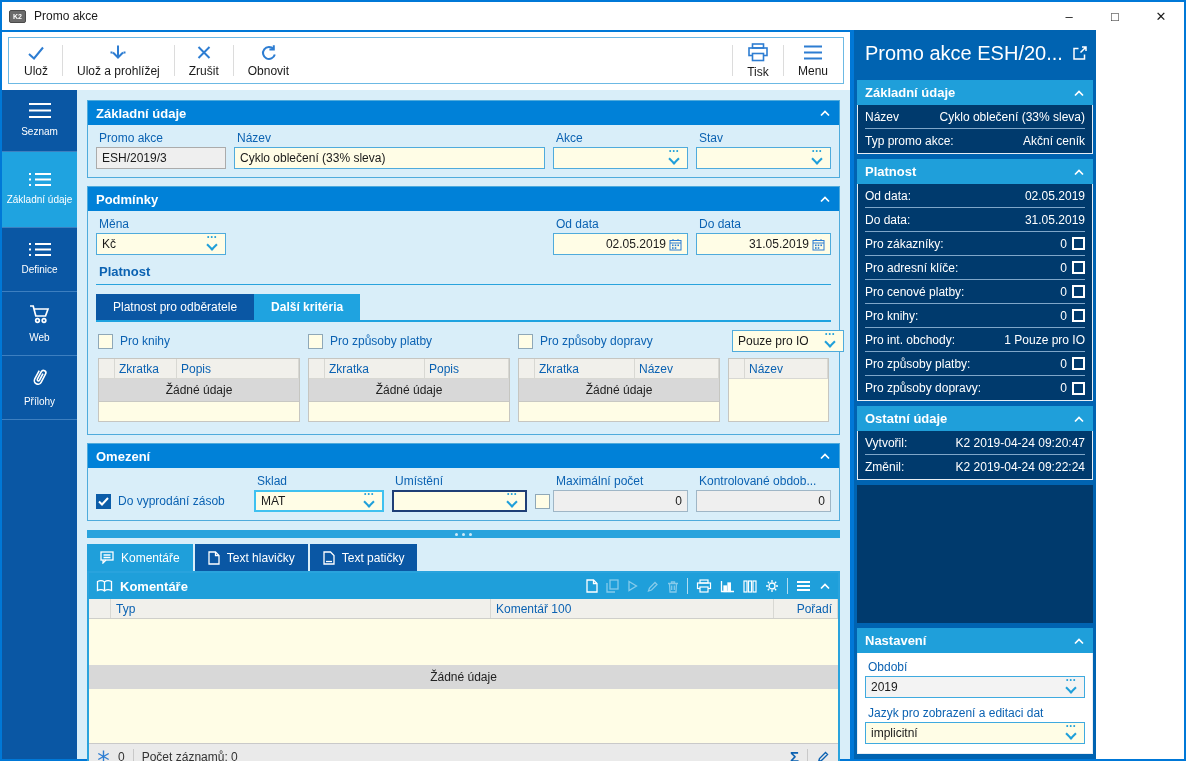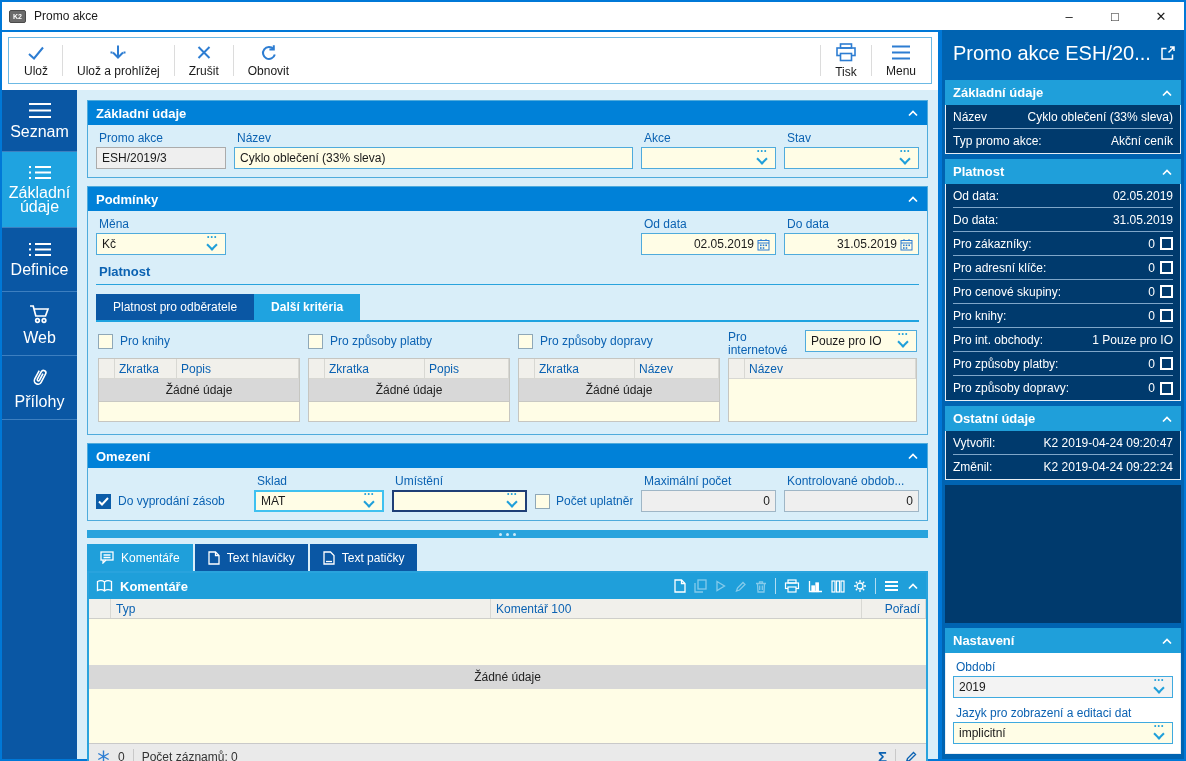--- a/index.html
+++ b/index.html
@@ -9,36 +9,36 @@
 
   
   .titlebar { height:28px; flex:0 0 auto; display:flex; align-items:center; padding-left:7px; background:#fff; }
   .app-ic { width:17px; height:13px; background:#6b6b6b; color:#fff; font-size:7px; font-weight:bold;
             display:flex; align-items:center; justify-content:center; border-radius:2px; margin-right:8px; border:1px solid #4a4a4a; }
   .tb-title { font-size:12px; }
   .win-controls { margin-left:auto; display:flex; height:100%; }
   .wc { width:46px; display:flex; align-items:center; justify-content:center; font-size:13px; color:#1a1a1a; cursor:default; }
 
   .bodyrow { flex:1; display:flex; min-height:0; }
-  .left-col { width:936px; display:flex; flex-direction:column; min-height:0; }
+  .left-col { width:848px; display:flex; flex-direction:column; min-height:0; }
 
   
   .toolbar-strip { height:60px; border-top:2px solid #0078D7; background:#fff; padding:5px 6px 6px 6px; flex:0 0 auto; }
   .toolbar-box { border:1px solid #6CB9E4; height:100%; display:flex; align-items:stretch; padding:0 2px; }
   .tbtn { display:flex; flex-direction:column; align-items:center; justify-content:center; gap:3px; padding:0 13px; color:#1a1a1a; cursor:default; }
   .tbtn span { white-space:nowrap; }
   .tsep { width:1px; background:#DCDCDC; margin:7px 1px; }
   .tspacer { flex:1; }
 
   .main-row { flex:1; display:flex; min-height:0; }
 
   
   .sidebar { width:75px; background:#0A57A4; display:flex; flex-direction:column; flex:0 0 auto; }
   .side-item { display:flex; flex-direction:column; align-items:center; justify-content:center; gap:6px;
-               color:#fff; text-align:center; border-bottom:1px solid #3D7FC0; padding:6px 2px; font-size:16px; line-height:14px; cursor:default; }
+               color:#fff; text-align:center; border-bottom:1px solid #3D7FC0; padding:6px 2px; font-size:10px; line-height:14px; cursor:default; }
   .side-item.h62 { height:62px; } .side-item.h76 { height:76px; } .side-item.h64 { height:64px; }
   .side-item.active { background:#1FA3E0; }
 
   
   .main { flex:1; background:#D9EEF9; padding:10px 10px 0 10px; display:flex; flex-direction:column; min-width:0; }
   .sect { border:1px solid #4FABDC; margin-bottom:8px; background:#D9EEF9; flex:0 0 auto; }
   .sect-head { height:24px; background:#0081D8; color:#fff; font-weight:bold; font-size:13px; display:flex; align-items:center; padding:0 8px; }
   .chev { margin-left:auto; display:flex; align-items:center; }
   .sect-body { padding:5px 8px 8px 8px; }
   .frow { display:flex; gap:8px; }
@@ -632,21 +632,21 @@
               <span class="pl">Pro zákazníky:</span>
               <span class="pv">0</span>
               <span class="pcb"></span>
             </div>
           <div class="prow">
               <span class="pl">Pro adresní klíče:</span>
               <span class="pv">0</span>
               <span class="pcb"></span>
             </div>
           <div class="prow">
-              <span class="pl">Pro cenové skupiny:</span>
+              <span class="pl">Pro cenové platby:</span>
               <span class="pv">0</span>
               <span class="pcb"></span>
             </div>
           <div class="prow">
               <span class="pl">Pro knihy:</span>
               <span class="pv">0</span>
               <span class="pcb"></span>
             </div>
           <div class="prow">
               <span class="pl">Pro int. obchody:</span>

